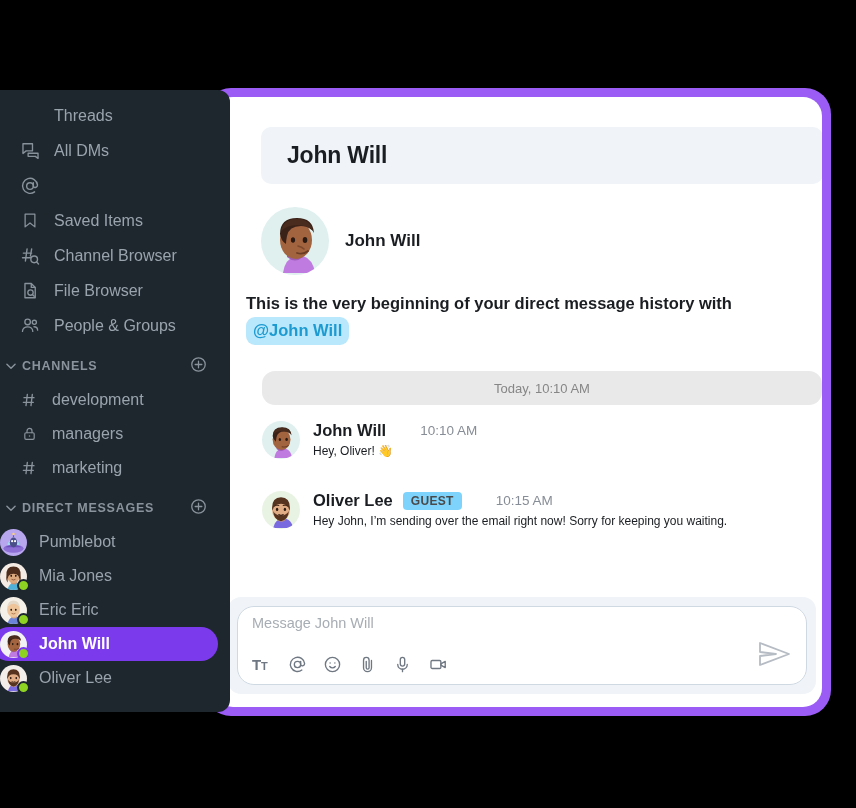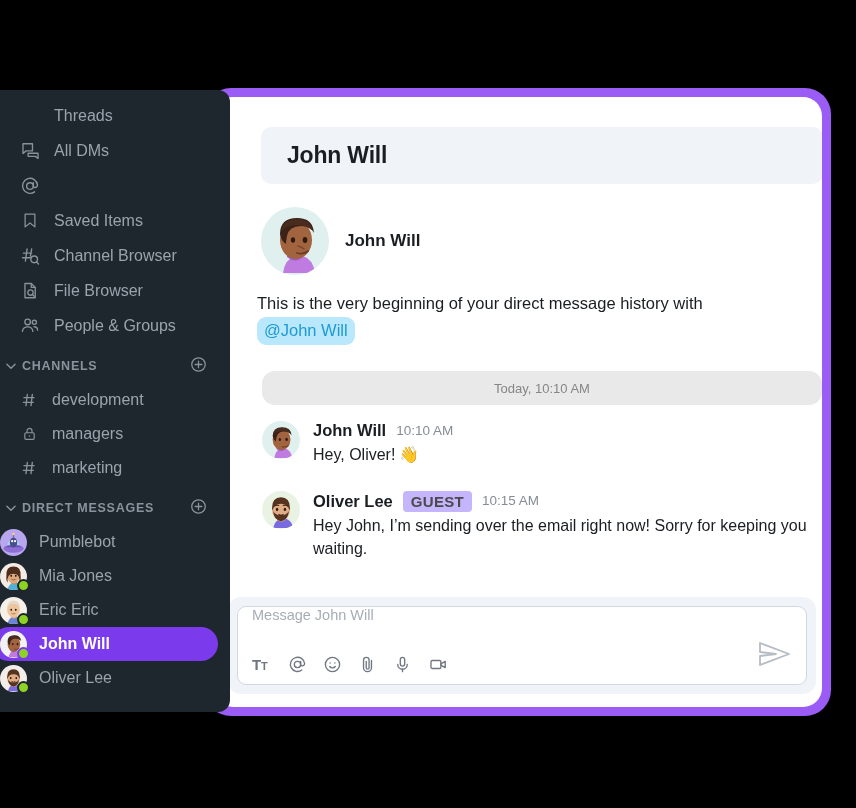--- a/index.html
+++ b/index.html
@@ -57,25 +57,26 @@
     display: flex; align-items: center;
     gap: 16px;
   }
   .intro-name {
     font-size: 17px;
     font-weight: bold;
     color: #1a1d21;
   }
   .intro-text {
     position: absolute;
-    left: 43px; top: 194px;
+    left: 32px; top: 194px;
     width: 545px;
     font-size: 16.5px;
     color: #1a1d21;
     line-height: 1.55;
+    font-weight: bold;
   }
   .mention-pill {
     display: inline-block;
     background: #b9e7fb;
     color: #1d9bd1;
     border-radius: 9px;
     padding: 1px 7px 2px 7px;
     font-size: 16.5px;
   }
 
@@ -108,53 +109,54 @@
     line-height: 1.2;
   }
   .msg-author {
     font-size: 16.5px;
     font-weight: bold;
     color: #1a1d21;
   }
   .msg-time {
     font-size: 13.5px;
     color: #878d96;
+    margin-left: 24px;
   }
   .guest-badge {
-    background: #c4b5fd;
+    background: #7dd3fc;
     color: #4a4a4a;
-    font-size: 15px;
+    font-size: 12px;
     font-weight: bold;
     letter-spacing: 0.3px;
     border-radius: 4px;
     padding: 3px 8px 3px 8px;
     line-height: 1;
   }
   .msg-text {
-    font-size: 16px;
+    font-size: 12px;
     color: #1a1d21;
     line-height: 1.45;
   }
 
   
   .composer-wrap {
     position: absolute;
     left: 14px; bottom: 13px;
     width: 588px; height: 97px;
     background: #f0f4f8;
     border-radius: 13px;
     padding: 9px;
   }
   .composer {
     width: 100%; height: 100%;
     background: #ffffff;
     border: 1.5px solid #cfd9e2;
-    border-radius: 9px;
+    border-radius: 17px;
     position: relative;
-    padding: 0 14px;
+    padding: 8px 14px;
   }
   .composer-placeholder {
     font-size: 14.5px;
     color: #a7adb4;
   }
   .composer-tools {
     position: absolute;
     left: 14px; bottom: 10px;
     display: flex; align-items: center; gap: 16px;
   }

